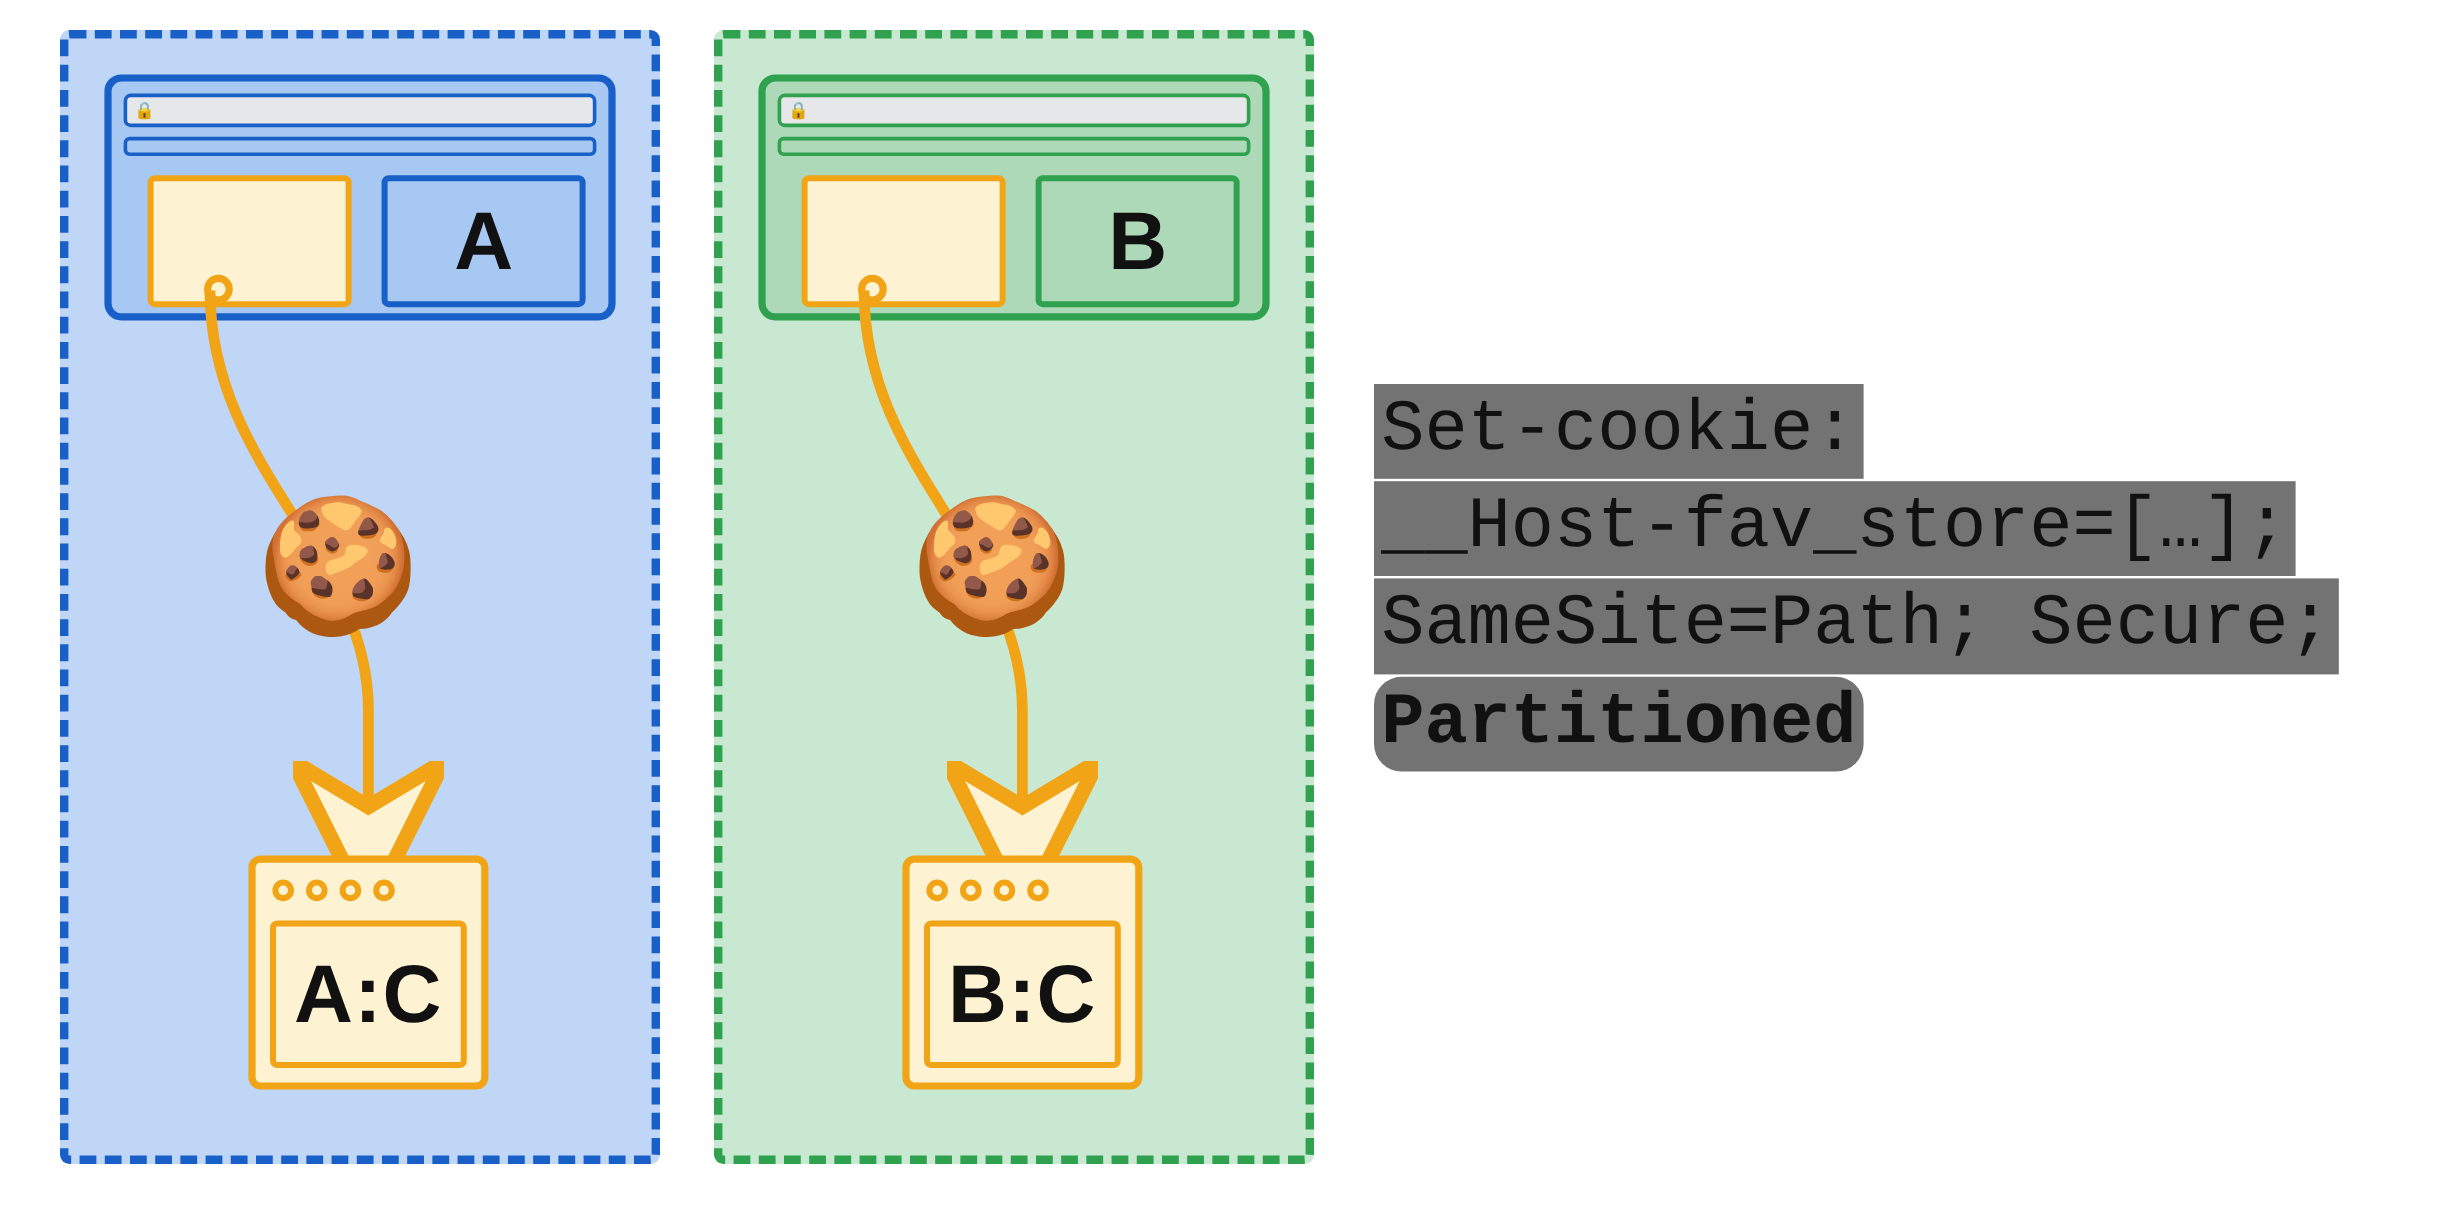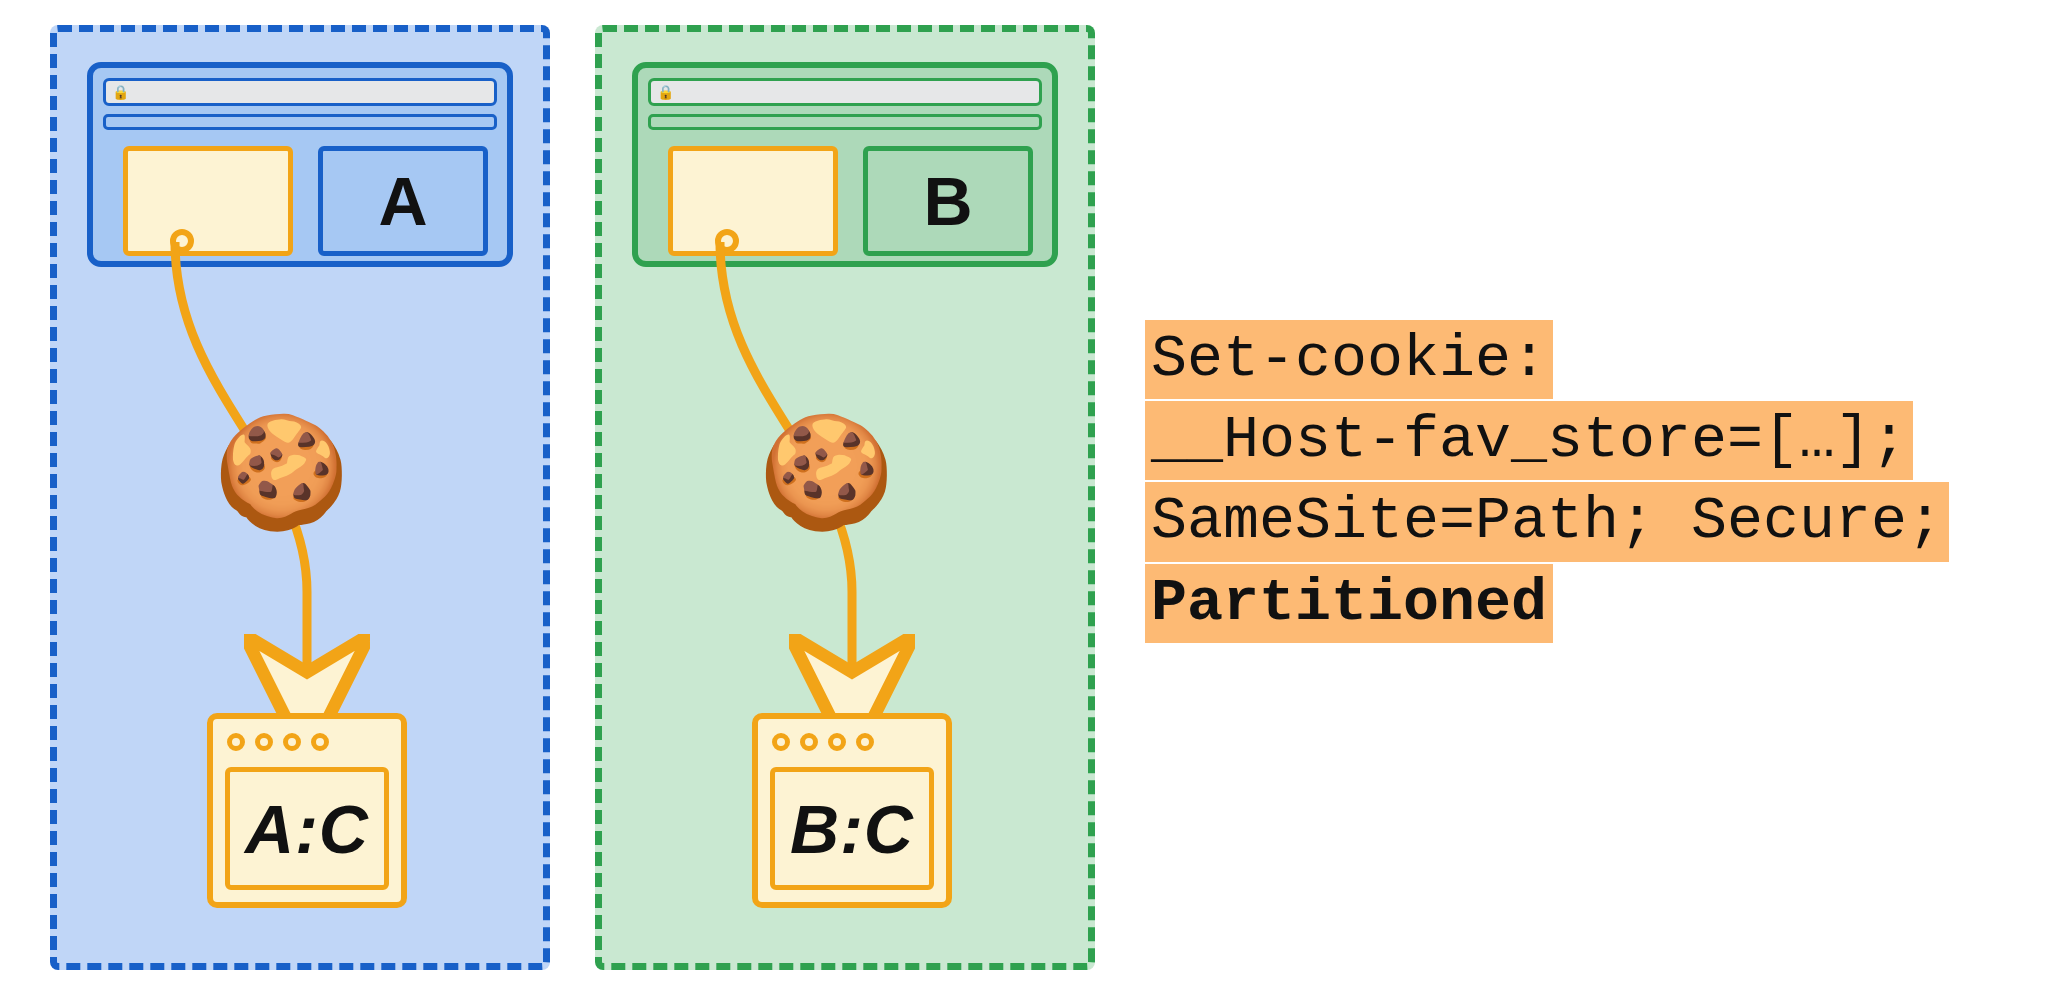--- a/index.html
+++ b/index.html
@@ -157,21 +157,20 @@
     background: #fdf3d3;
     display: flex;
     align-items: center;
     justify-content: center;
   }
   .jar-label {
     font-size: 68px;
     font-weight: 600;
     color: #111;
     letter-spacing: 1px;
-    font-style: italic;
   }
 
   
   .arrow-svg {
     position: absolute;
     left: 0; top: 0;
     width: 100%; height: 100%;
     overflow: visible;
     pointer-events: none;
   }
@@ -190,26 +189,26 @@
     top: 320px;
     width: 860px;
     font-family: ui-monospace, SFMono-Regular, Menlo, Consolas, "Courier New", monospace;
     font-size: 60px;
     line-height: 1.32;
     color: #111;
   }
   .code .line {
     display: block;
     width: fit-content;
-    background: #fdba74;
+    background: #737373;
     padding: 0 6px;
     margin-bottom: 2px;
     white-space: pre;
   }
-  .code .line.bold { font-weight: 800; }
+  .code .line.bold { font-weight: 800; border-radius: 23px; }
 </style>
 </head>
 <body>
 
 <div class="stage">
 
   <div class="partition blue">
     <div class="browser">
       <div class="addrbar">
         <span class="lock">🔒</span>

